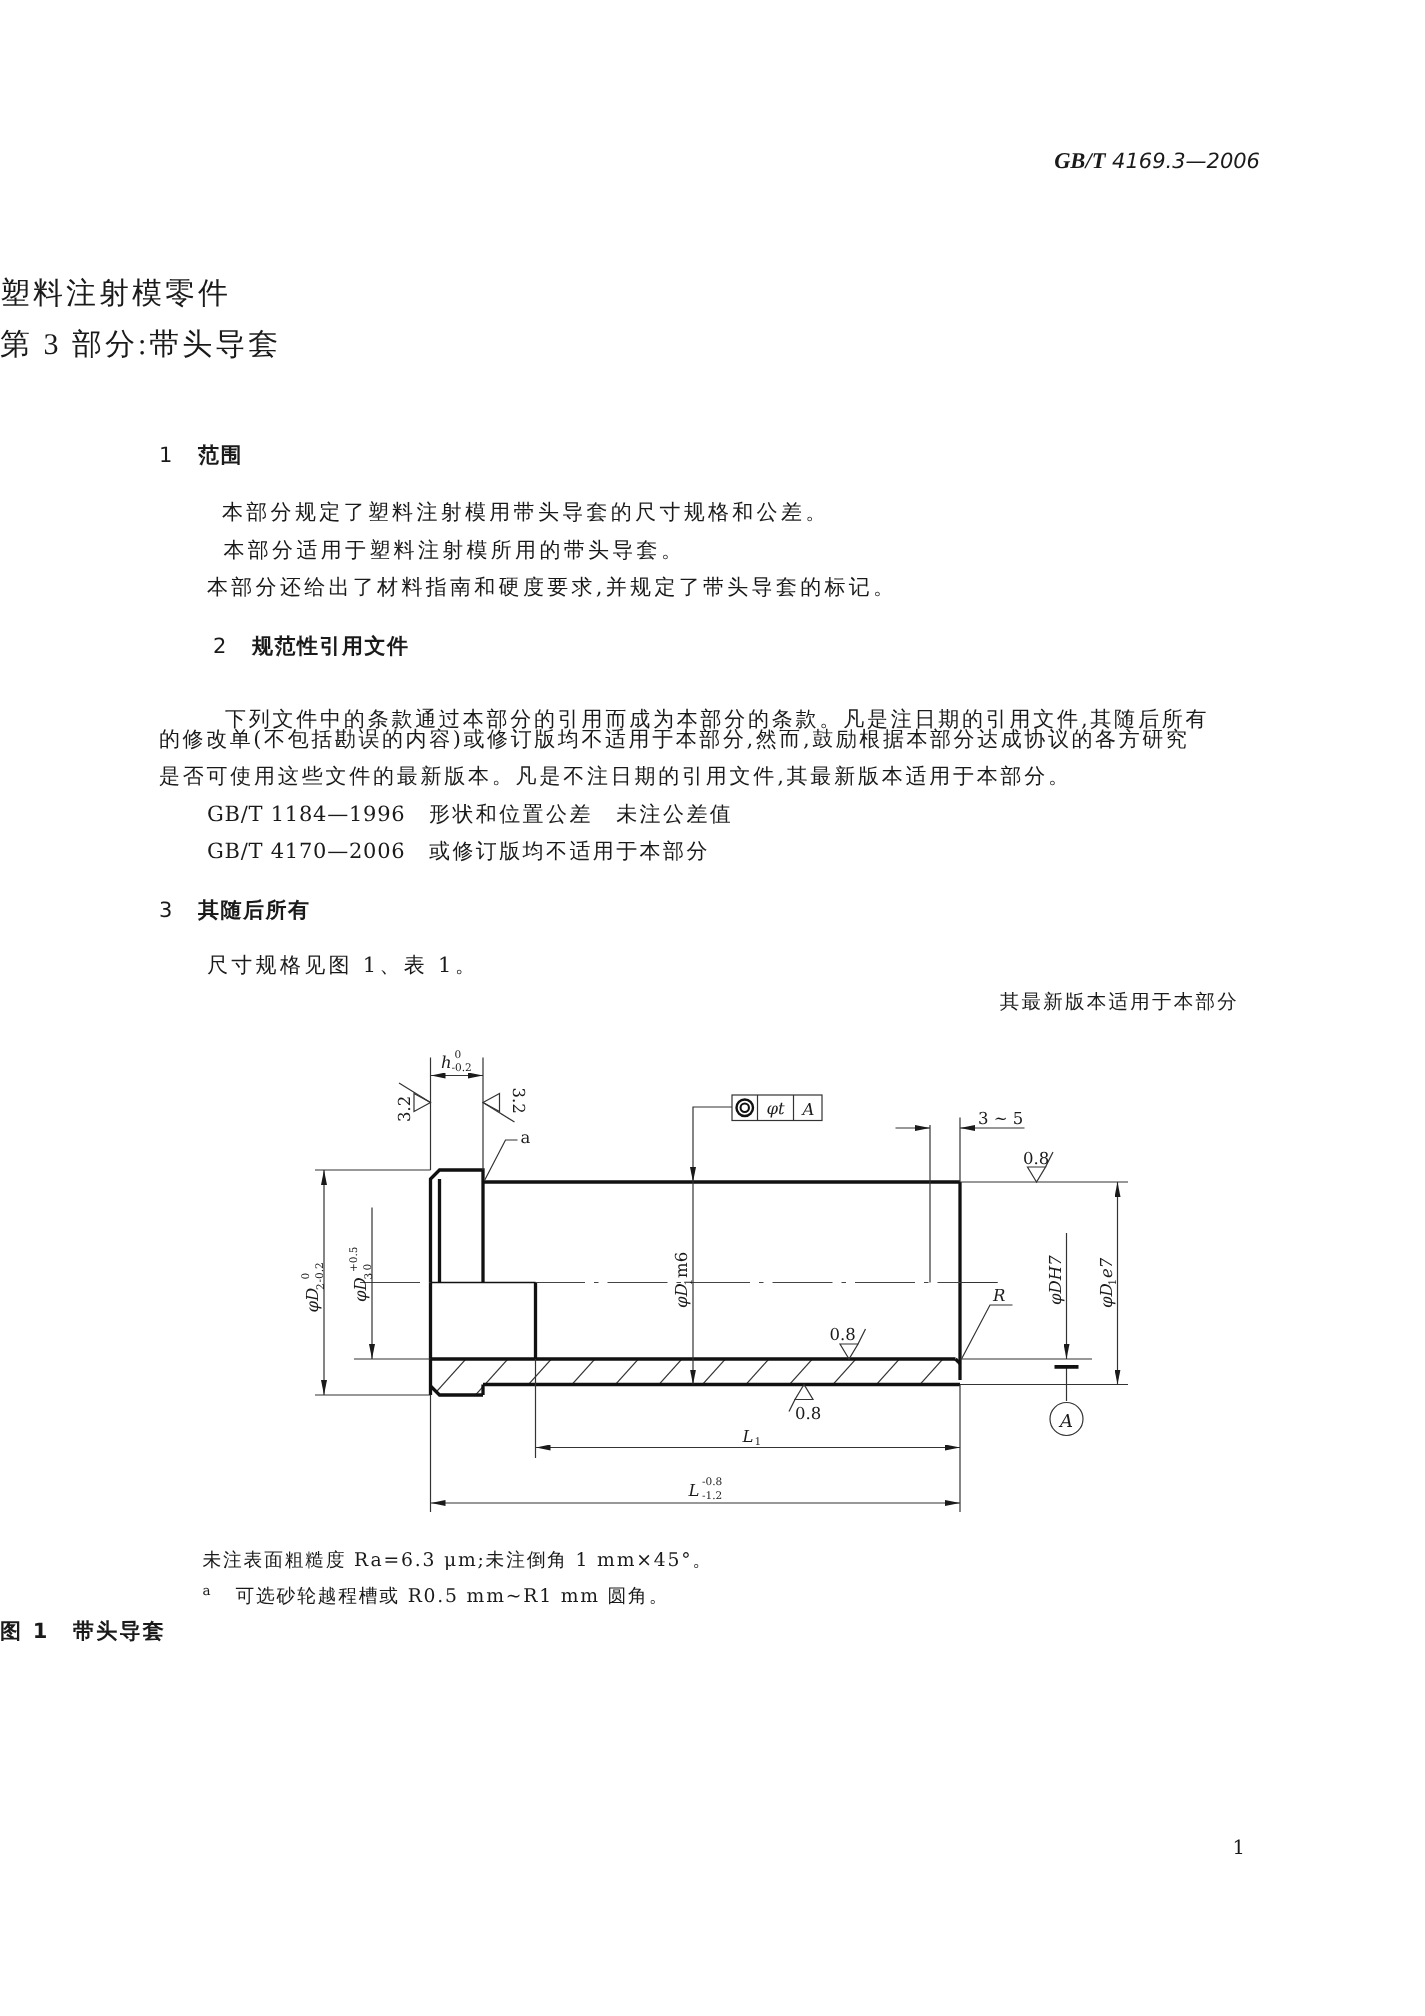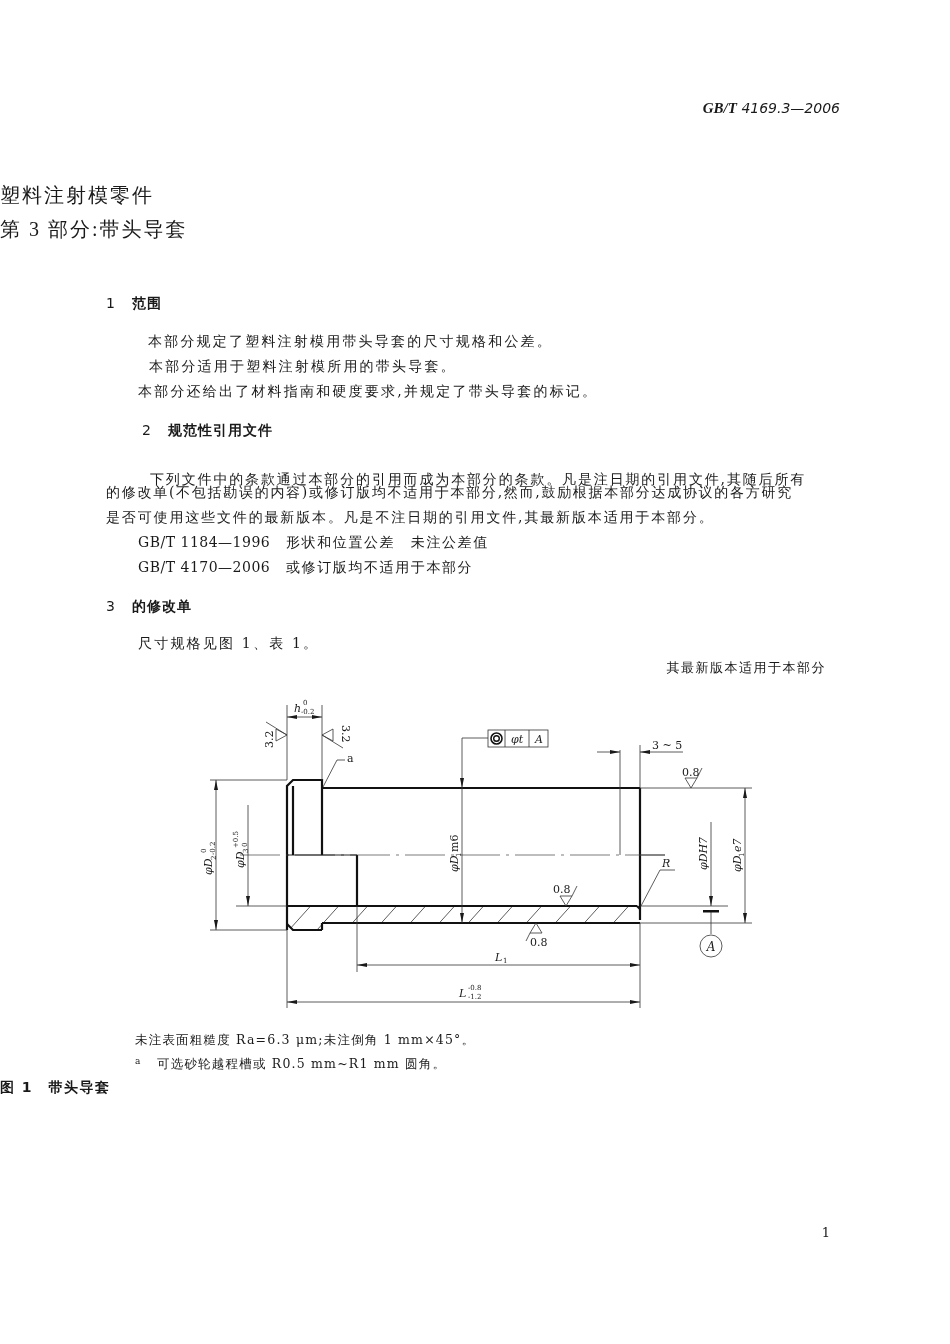--- a/index.html
+++ b/index.html
@@ -47,21 +47,21 @@
 <div class="abs p" style="left:106px; top:484px; letter-spacing:1.72px;">的修改单(不包括勘误的内容)或修订版均不适用于本部分,然而,鼓励根据本部分达成协议的各方研究</div>
 <div class="abs p" style="left:106px; top:509px; letter-spacing:1.85px;">是否可使用这些文件的最新版本。凡是不注日期的引用文件,其最新版本适用于本部分。</div>
 <div class="abs ref" style="top:534px;">
   <span class="code">GB/T 1184—1996</span><span>形状和位置公差　未注公差值</span>
 </div>
 <div class="abs ref" style="top:559px;">
   <span class="code">GB/T 4170—2006</span><span>或修订版均不适用于本部分</span>
 </div>
 
 <div class="abs h" style="top:598px;">
-  <span class="num">3</span><span>的修改单</span>
+  <span class="num">3</span><span>其随后所有</span>
 </div>
 <div class="abs p" style="left:138px; top:635px;">尺寸规格见图 1、表 1。</div>
 
 <div class="abs unit-note" style="top:659px;">其最新版本适用于本部分</div>
 
 <svg class="drawing" width="950" height="1344" viewBox="0 0 950 1344">
   <defs>
     <marker id="arr" viewBox="0 0 10 4" refX="10" refY="2" markerWidth="10" markerHeight="4" orient="auto-start-reverse" markerUnits="userSpaceOnUse">
       <path d="M0,0 L10,2 L0,4 Z" fill="#1a1a1a"></path>
     </marker>

